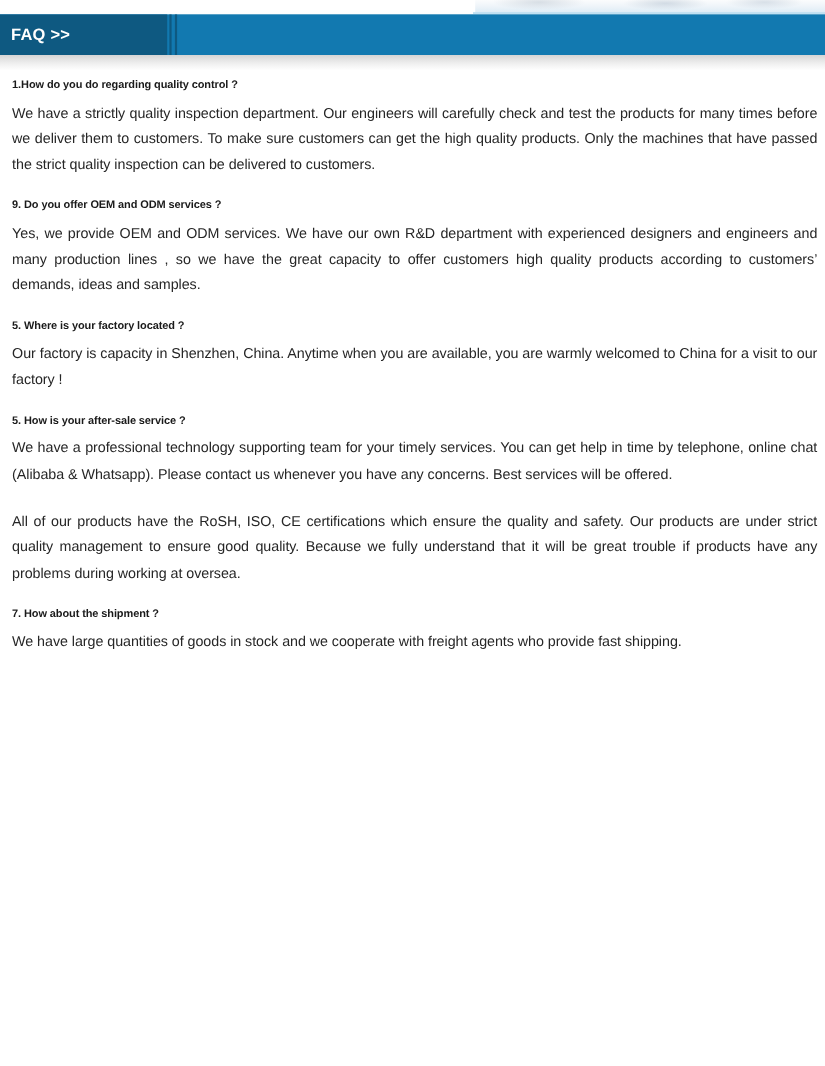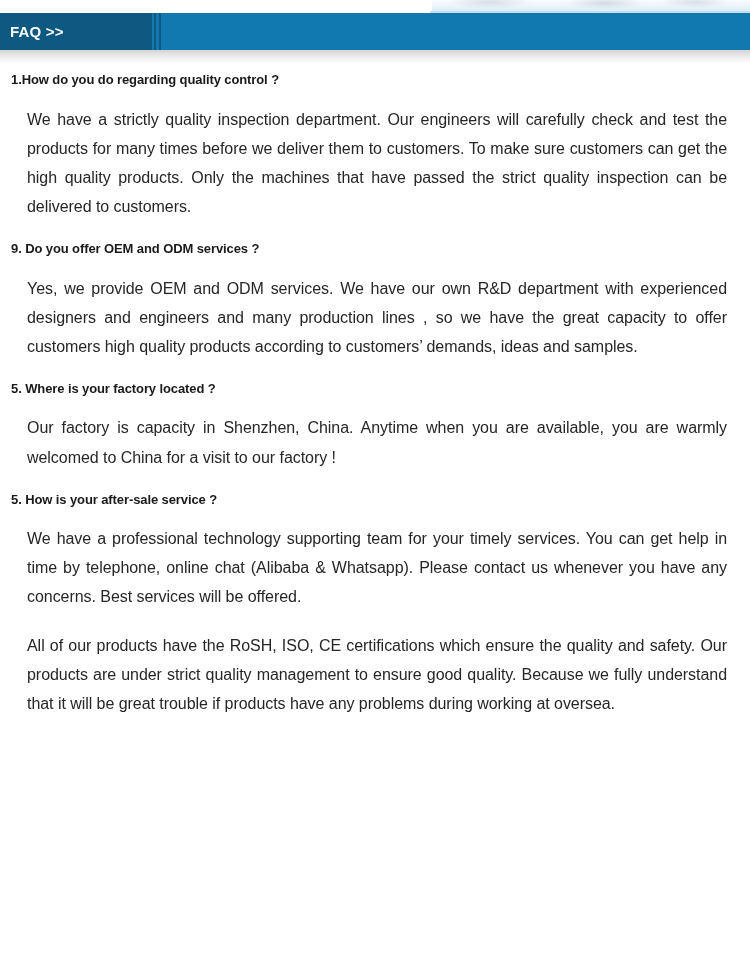--- a/index.html
+++ b/index.html
@@ -95,33 +95,33 @@
     height: 14px;
     background: linear-gradient(to bottom, #d4d4d4 0%, #e4e4e4 30%, #f2f2f2 62%, #ffffff 100%);
   }
 
   
   #faq-list {
     padding: 7px 5px 0 11px;
   }
   .faq-item { margin: 0; }
   .faq-q {
-    font-size: 13px;
+    font-size: 10px;
     font-weight: bold;
     color: #1a1a1a;
     line-height: 1.35;
     margin: 0 0 6px 0;
     letter-spacing: -0.1px;
   }
   .faq-a {
-    font-size: 16px;
+    font-size: 13px;
     font-weight: normal;
     color: #262626;
     line-height: 1.82;
-    margin: 16px;
+    margin: 0;
     text-align: justify;
     padding-right: 2px;
     letter-spacing: -0.05px;
   }
   .faq-item + .faq-item { margin-top: 19px; }
 </style>
 </head>
 <body>
 
 <div id="photo-strip">
@@ -160,14 +160,18 @@
 
   <div class="faq-item">
     <h3 class="faq-q">5. How is your after-sale service ?</h3>
     <p class="faq-a">We have a professional technology supporting team for your timely services. You can get help in time by telephone, online chat (Alibaba &amp; Whatsapp). Please contact us whenever you have any concerns. Best services will be offered.</p>
   </div>
 
   <div class="faq-item">
     <p class="faq-a">All of our products have the RoSH, ISO, CE certifications which ensure the quality and safety. Our products are under strict quality management to ensure good quality. Because we fully understand that it will be great trouble if products have any problems during working at oversea.</p>
   </div>
 
+  <div class="faq-item">
+    <h3 class="faq-q">7. How about the shipment ?</h3>
+    <p class="faq-a">We have large quantities of goods in stock and we cooperate with freight agents who provide fast shipping.</p>
+  </div>
 
 </div>
 
 </body></html>

